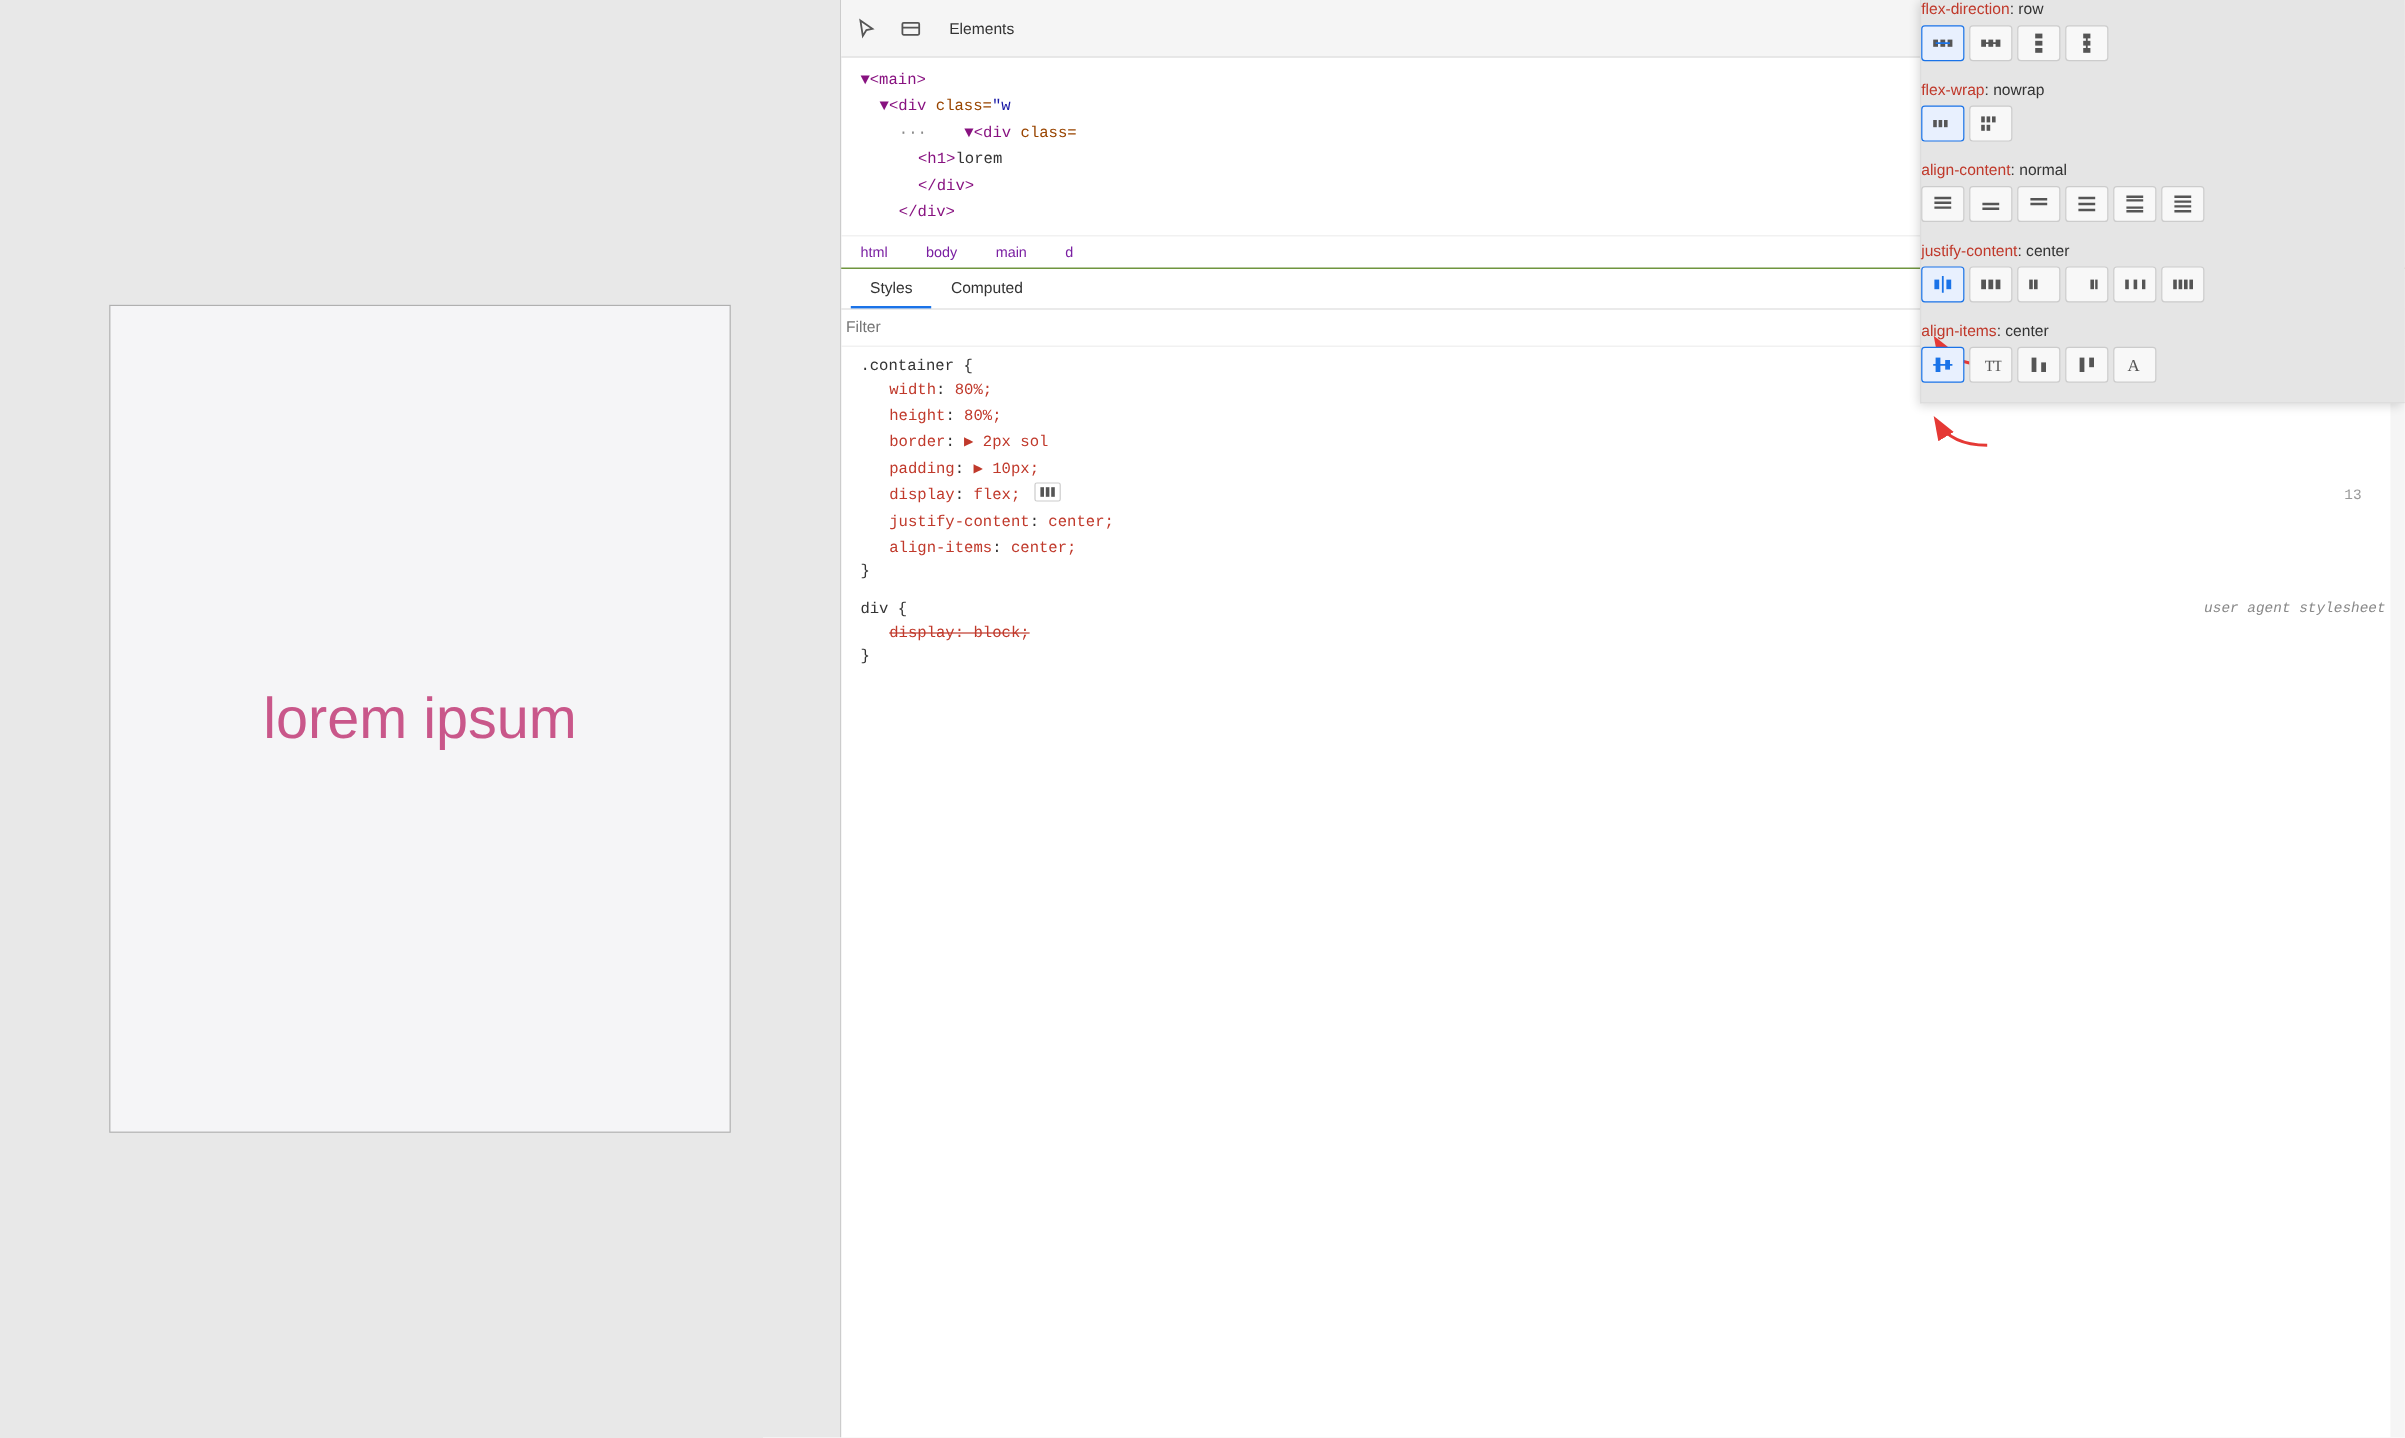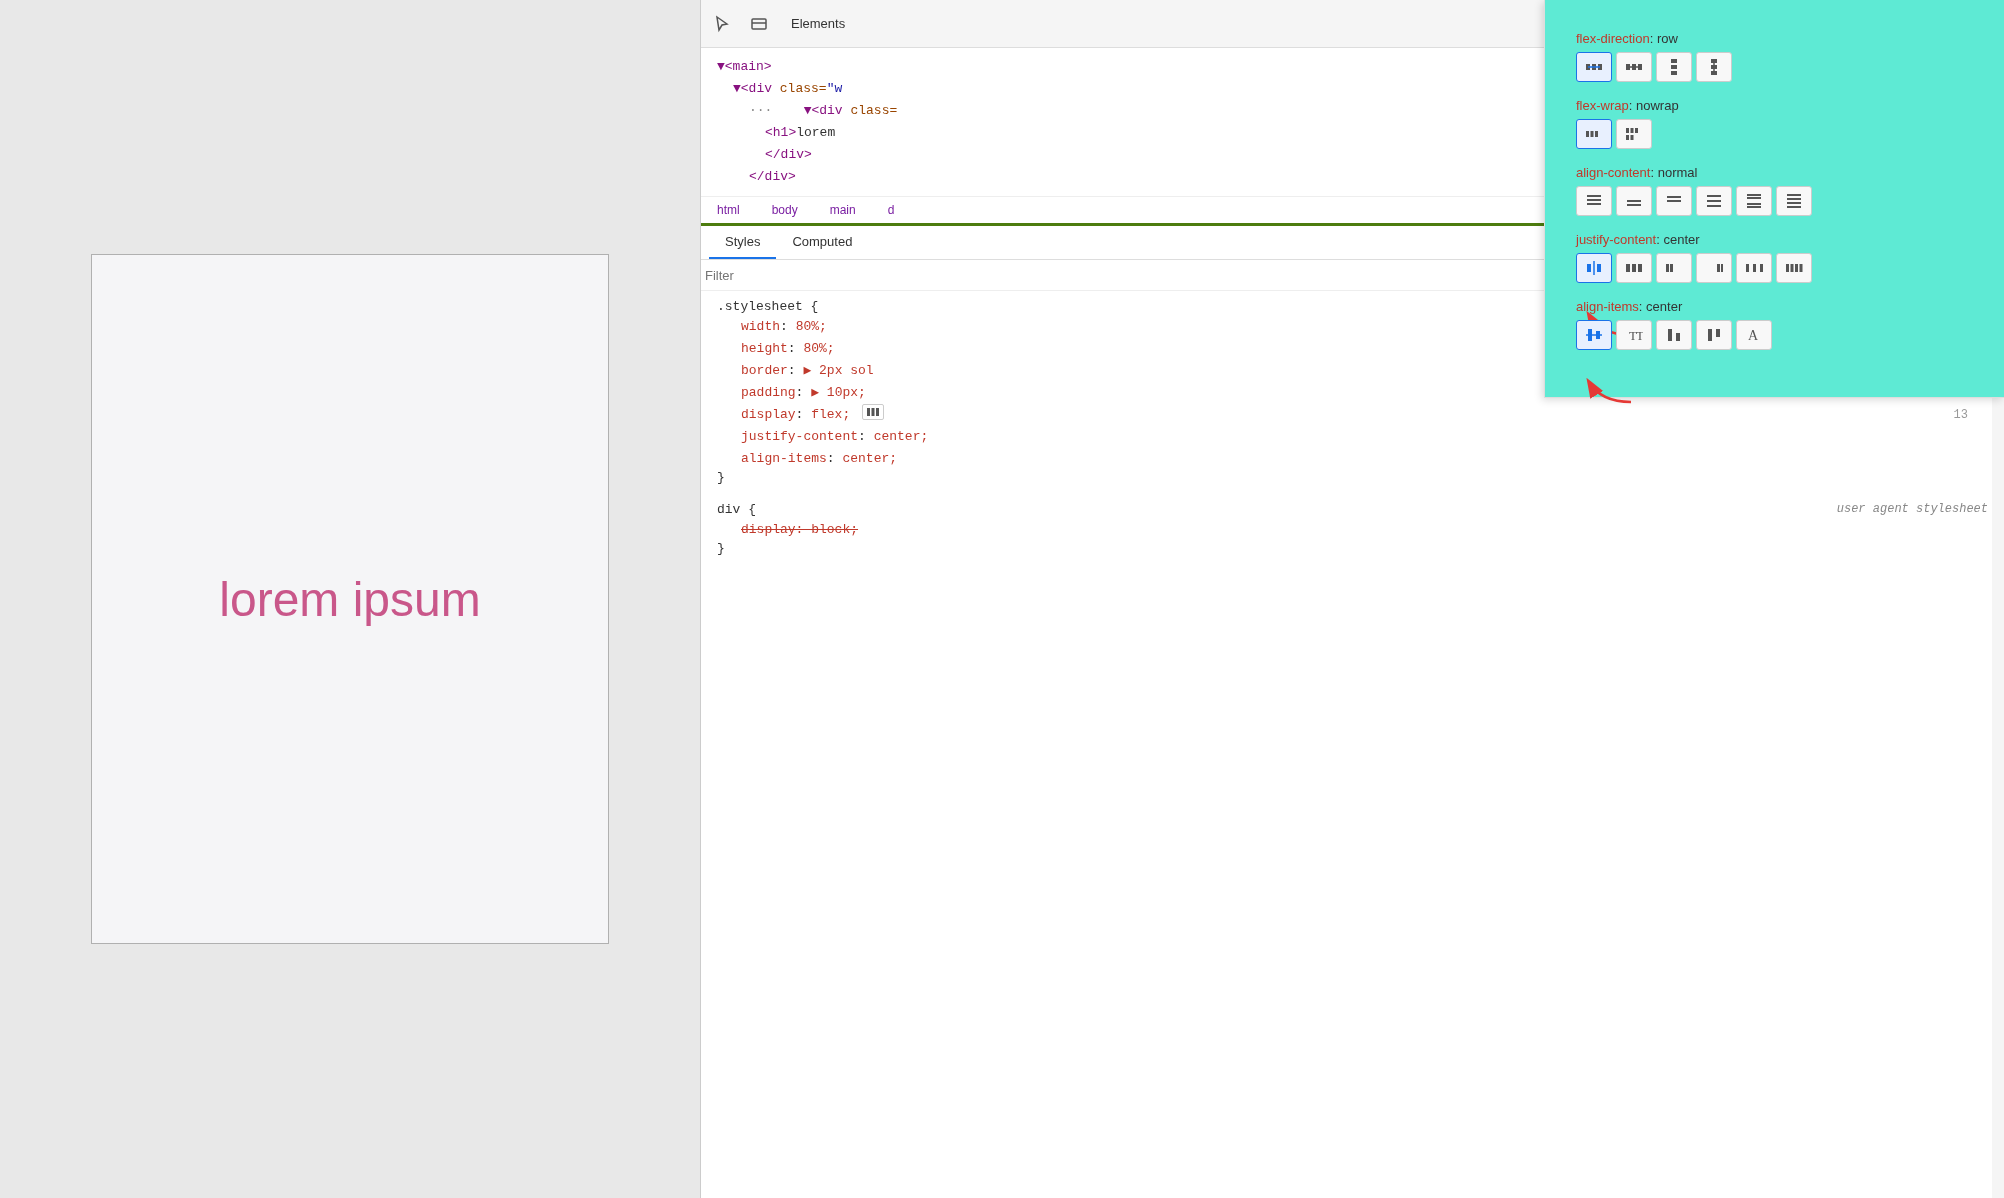--- a/index.html
+++ b/index.html
@@ -95,21 +95,21 @@
 
     .dom-indent-1 { padding-left: 16px; }
     .dom-indent-2 { padding-left: 32px; }
     .dom-indent-3 { padding-left: 48px; }
 
     
     .breadcrumb {
       display: flex;
       align-items: center;
       padding: 6px 16px;
-      border-bottom: 3px solid #4d7c0f;
+      border-bottom: 1px solid #4d7c0f;
       gap: 16px;
       font-size: 12px;
       color: #333;
     }
 
     .breadcrumb-item {
       color: #7a1fa2;
       cursor: pointer;
     }
 
@@ -181,26 +181,26 @@
       font-style: italic;
       font-size: 12px;
       float: right;
     }
 
     
     .flex-panel {
       position: absolute;
       top: 0;
       right: 0;
-      width: 460px;
-      background: #5eead4;
+      width: 404px;
+      background: #e5e5e5;
       border-left: 1px solid #ddd;
       border-bottom: 1px solid #ddd;
       box-shadow: -2px 2px 8px rgba(0,0,0,0.15);
-      padding: 31px;
+      padding: 0;
       z-index: 100;
     }
 
     .flex-prop-row {
       margin-bottom: 16px;
     }
 
     .flex-prop-label {
       font-size: 13px;
       margin-bottom: 6px;
@@ -346,21 +346,21 @@
     <div class="style-tab active">Styles</div>
     <div class="style-tab">Computed</div>
   </div>
 
   <div class="filter-bar">
     <input class="filter-input" type="text" placeholder="Filter" style="">
   </div>
 
   <div class="css-rules">
     <div class="css-selector">
-      <span style="color:#333">.stylesheet {</span>
+      <span style="color:#333">.container {</span>
     </div>
     <div class="css-property">
       <span class="css-prop-name">width</span><span style="color:#333">: </span><span class="css-prop-value">80%;</span>
     </div>
     <div class="css-property">
       <span class="css-prop-name">height</span><span style="color:#333">: </span><span class="css-prop-value">80%;</span>
     </div>
     <div class="css-property">
       <span class="css-prop-name">border</span><span style="color:#333">: </span><span class="css-prop-value">▶ 2px sol</span>
     </div>

